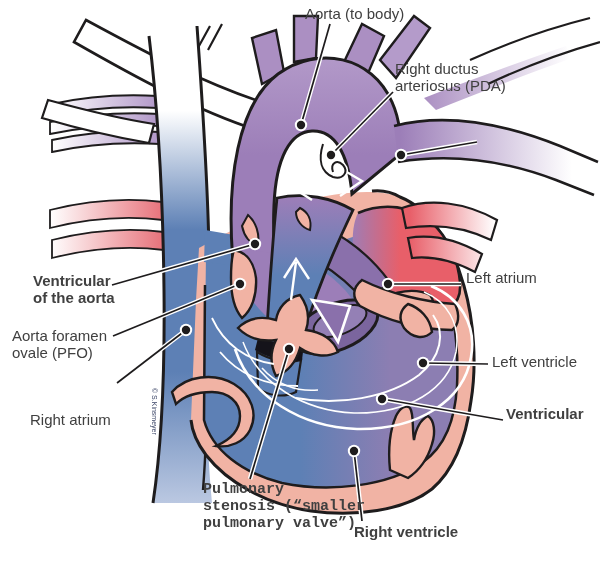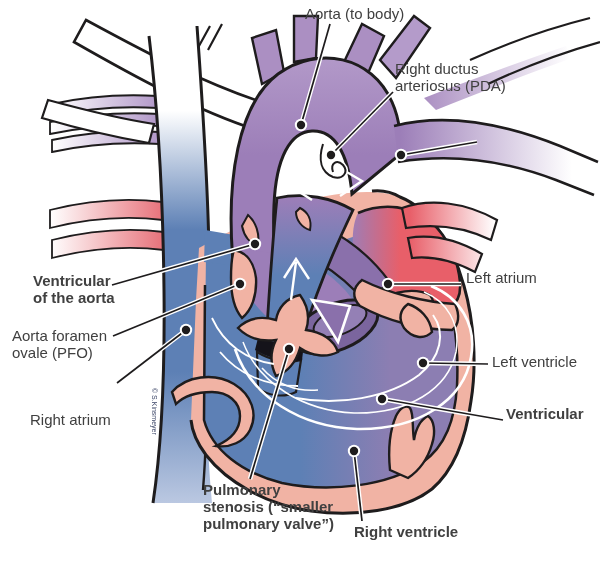--- a/index.html
+++ b/index.html
@@ -238,21 +238,21 @@
       </div>
       <div class="diagram-label" style="left: 492px; top: 353px;">
         <div>Left ventricle</div>
       </div>
       <div class="diagram-label bold" style="left: 506px; top: 405px;">
         <div>Ventricular</div>
       </div>
       <div class="diagram-label bold" style="left: 354px; top: 523px;">
         <div>Right ventricle</div>
       </div>
-      <div class="diagram-label bold" style="left: 203px; top: 481px;">
+      <div class="diagram-label bold" style="left: 203px; top: 481px; font-family: Liberation Mono, monospace;">
         <div>Pulmonary</div>
         <div>stenosis (“smaller</div>
         <div>pulmonary valve”)</div>
       </div>
       <div class="diagram-label" style="left: 30px; top: 374px; margin-top: 37px;">
         <div>Right atrium</div>
       </div>
       <div class="diagram-label" style="left: 12px; top: 327px;">
         <div>Aorta foramen</div>
         <div>ovale (PFO)</div>

